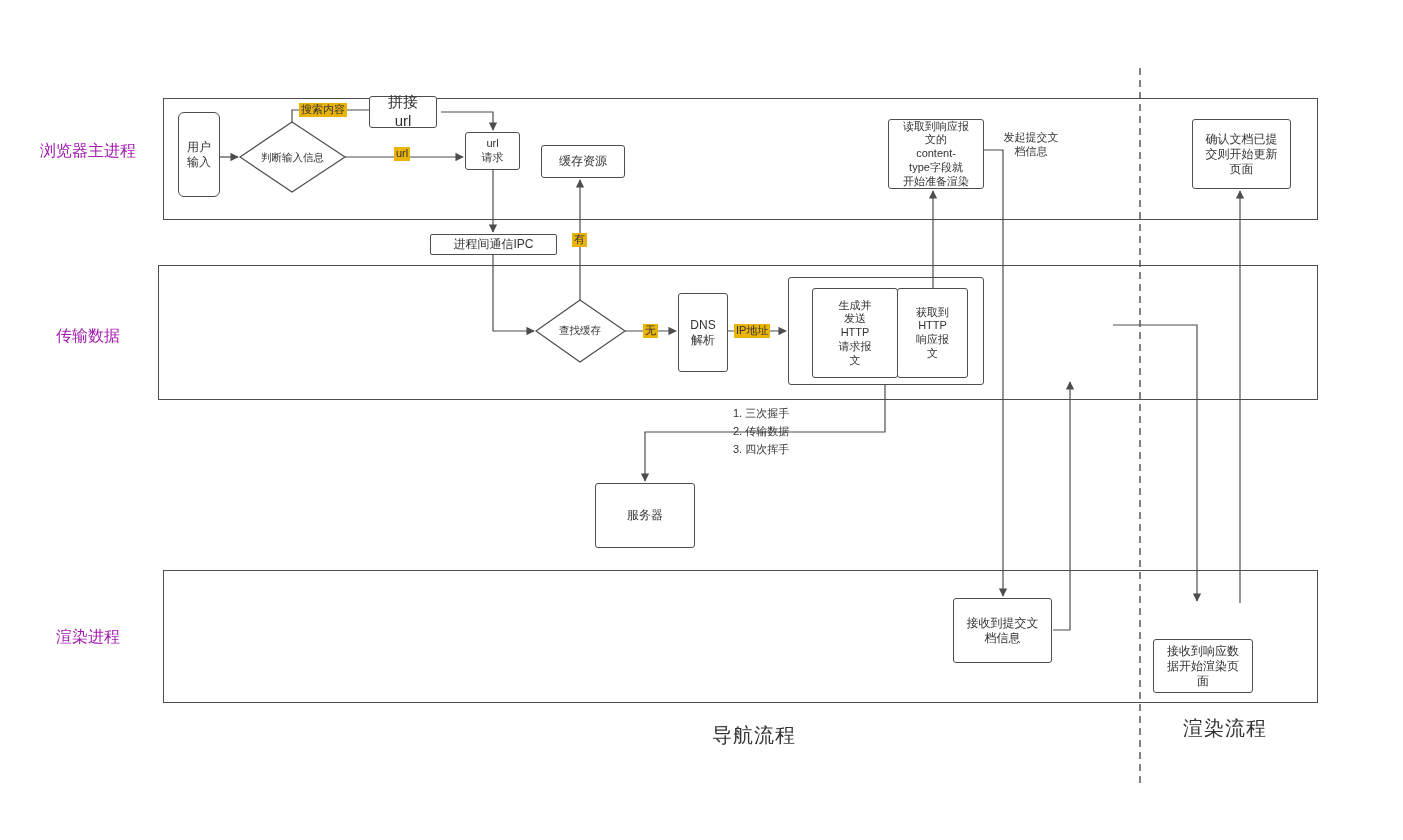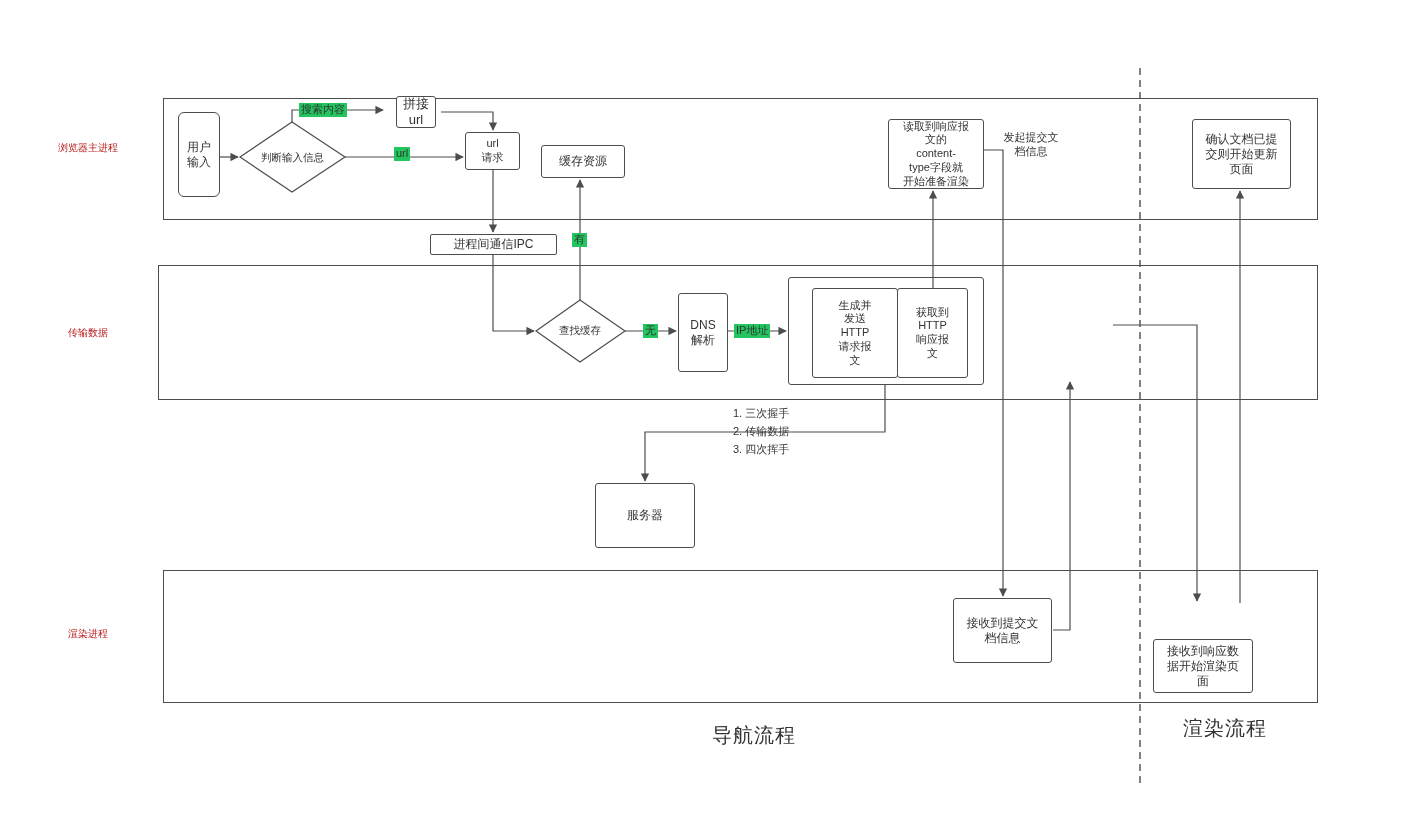--- a/index.html
+++ b/index.html
@@ -1,35 +1,35 @@
 <!DOCTYPE html>
 <html><head>
 <meta charset="utf-8">
 <style>
   * { margin:0; padding:0; box-sizing:border-box; }
   html, body { background:#ffffff; }
   body { font-family:"Liberation Sans","DejaVu Sans",sans-serif; }
   .canvas { position:relative; width:1403px; height:840px; background:#ffffff; color:#333; overflow:hidden; }
 
   .lane { position:absolute; border:1px solid #4d4d4d; background:transparent; z-index:0; }
-  .lane-label { position:absolute; width:96px; text-align:center; font-size:10px; color:#b91c1c; z-index:2; }
+  .lane-label { position:absolute; width:96px; text-align:center; font-size:16px; color:#a21caf; z-index:2; }
 
   svg.flow-layer { position:absolute; left:0; top:0; z-index:1; }
 
   .node { position:absolute; display:flex; align-items:center; justify-content:center;
           text-align:center; background:#ffffff; border:1px solid #4d4d4d; border-radius:3px;
           color:#333; white-space:pre-line; line-height:1.25; z-index:2; }
   .group-box { position:absolute; border:1px solid #4d4d4d; border-radius:3px;
                background:transparent; z-index:1; }
   .diamond-label { position:absolute; display:flex; align-items:center; justify-content:center;
                    text-align:center; color:#333; z-index:2; }
 
   .edge-label { position:absolute; text-align:center; white-space:pre-line; line-height:1.25;
                 color:#333; z-index:3; }
-  .bg-white { background:#22c55e; padding:0 2px; }
+  .bg-white { background:#eab308; padding:0 2px; }
   .steps { position:absolute; font-size:11px; line-height:18px; color:#333; z-index:3; }
   .footer-label { position:absolute; font-size:20px; letter-spacing:1px; color:#333; z-index:2; }
 </style>
 </head>
 <body>
 
 <div class="canvas">
 
   <div class="lane" style="left:163px;top:98px;width:1155px;height:122px"></div>
   <div class="lane" style="left:158px;top:265px;width:1160px;height:135px"></div>
@@ -65,21 +65,21 @@
       <path d="M 984 150 H 1003 V 596" marker-end="url(#arw)"></path>
       <path d="M 1053 630 H 1070 V 382" marker-end="url(#arw)"></path>
       <path d="M 1113 325 H 1197 V 601" marker-end="url(#arw)"></path>
       <path d="M 1240 603 V 191" marker-end="url(#arw)"></path>
     </g>
   </svg>
 
   <div class="node" style="left:178px;top:112px;width:42px;height:85px;font-size:12px;border-radius:6px">用户
 输入</div>
   <div class="diamond-label" style="left:243px;top:149px;width:99px;height:17px;font-size:10.5px">判断输入信息</div>
-  <div class="node" style="left:396px;top:96px;width:40px;height:32px;font-size:13px">拼接
+  <div class="node" style="left:369px;top:96px;width:68px;height:32px;font-size:15px">拼接
 url</div>
   <div class="node" style="left:465px;top:132px;width:55px;height:38px;font-size:11px">url
 请求</div>
   <div class="node" style="left:541px;top:145px;width:84px;height:33px;font-size:12px">缓存资源</div>
   <div class="node" style="left:1192px;top:119px;width:99px;height:70px;font-size:12px">确认文档已提
 交则开始更新
 页面</div>
   <div class="node" style="left:888px;top:119px;width:96px;height:70px;font-size:11px">读取到响应报
 文的
 content-

